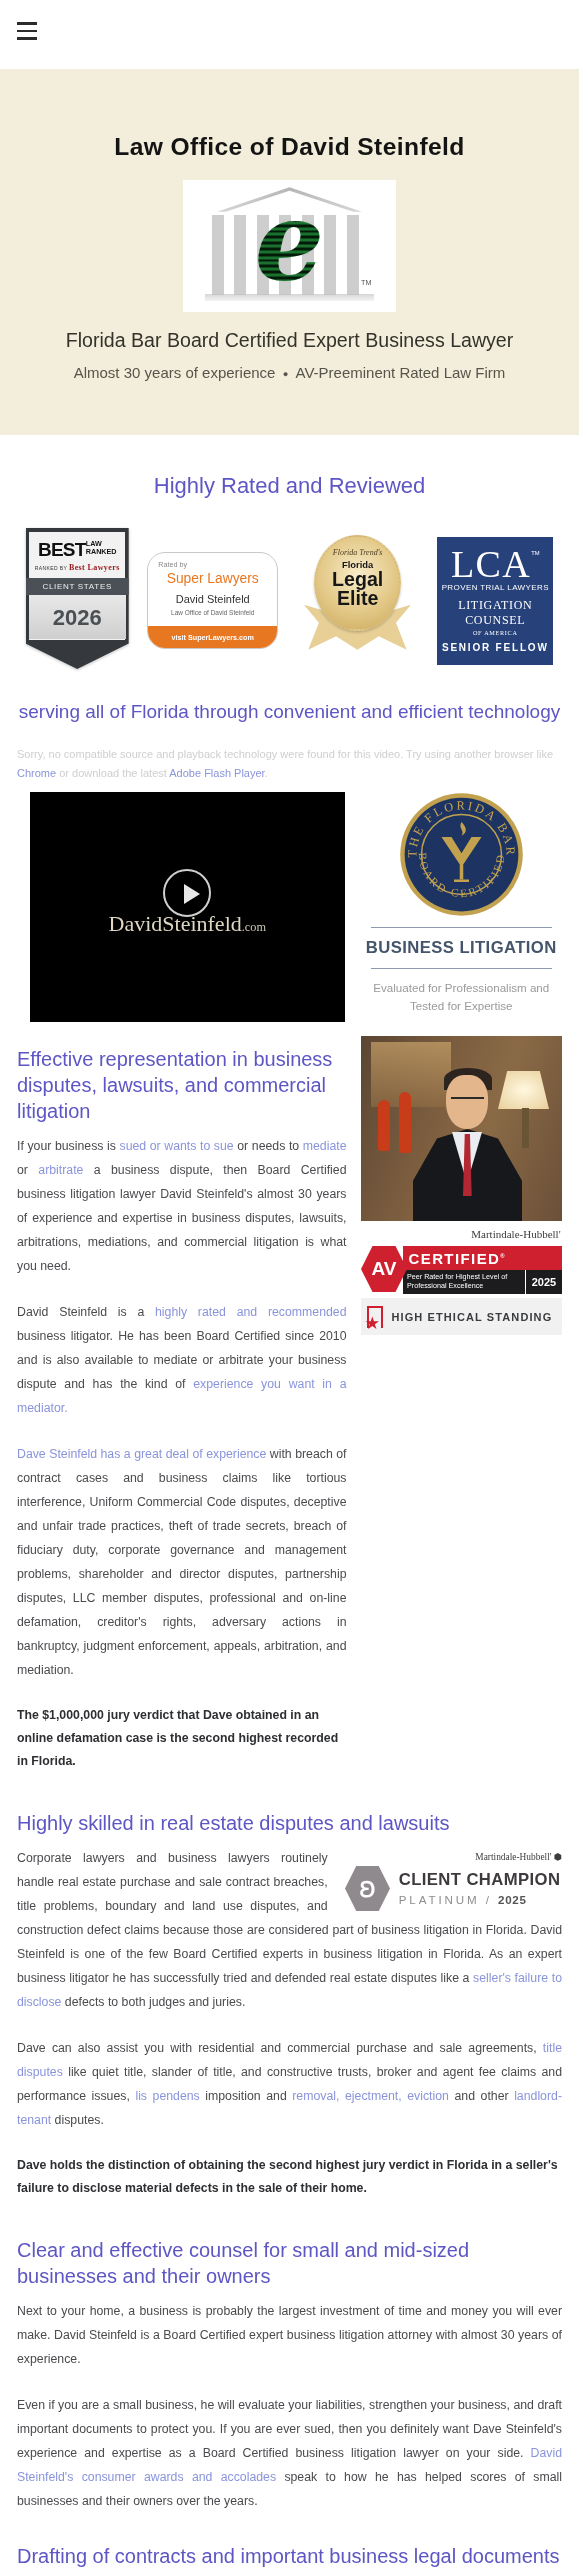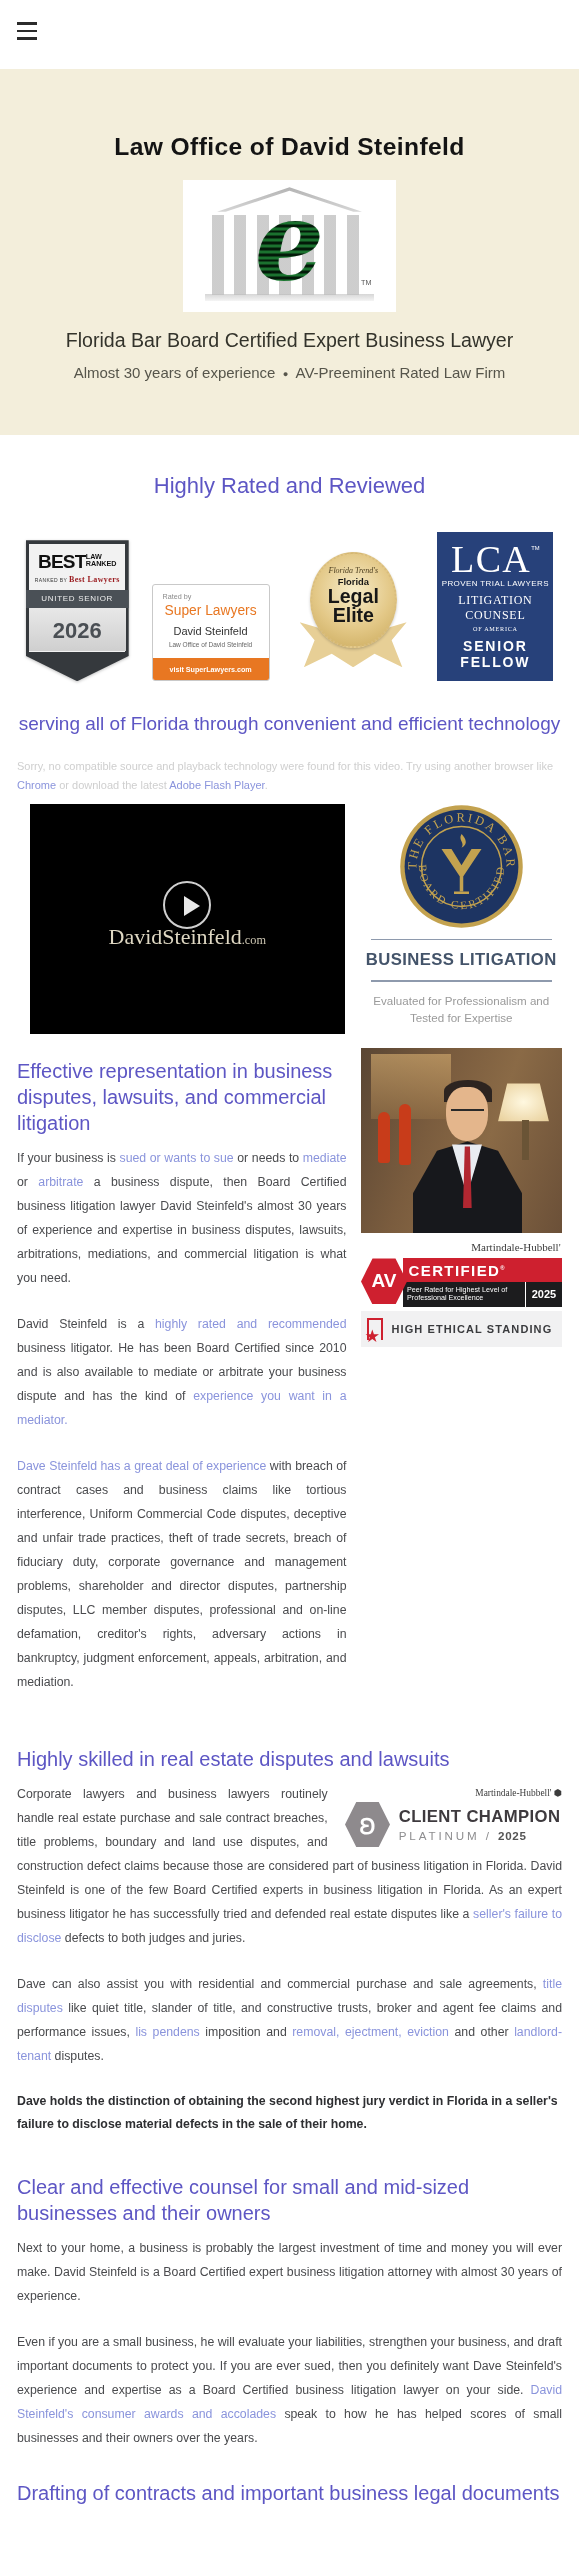--- a/index.html
+++ b/index.html
@@ -35,33 +35,33 @@
 
   
   .wrap { width:545px; margin:0 auto; }
   .h-purple-c { text-align:center; color:#5d56c4; font-weight:500; }
   h3.sec { color:#5d56c4; font-size:20px; font-weight:500; line-height:1.3; margin:30px 0 10px; }
   p.body { font-size:12.3px; line-height:24px; text-align:justify; margin-bottom:22px; }
   p.bold { font-size:12.3px; line-height:23px; font-weight:bold; color:#2e2f32; margin-bottom:7.2px; }
 
   
   .rated-h { font-size:22px; margin:38px 0 29px; }
-  .badges { display:flex; justify-content:space-between; align-items:flex-end; padding:0 8.7px; }
+  .badges { display:flex; justify-content:space-between; align-items:center; padding:0 8.7px; }
   
   .blf { width:103px; text-align:center; filter:drop-shadow(0 1.4px 1.4px rgba(0,0,0,.25)); }
   .blf .shape { background:#35393d; clip-path:polygon(0 0,100% 0,100% 82%,50% 100%,0 82%); padding:3.6px 3.6px 29px; }
   .blf .inner { background:#f2f2f2; padding:7.2px 2.9px 1.4px; }
   .blf .best { font-size:19px; font-weight:bold; color:#111; letter-spacing:-0.7px; display:inline; }
   .blf .lawfirms { display:inline-block; text-align:left; font-size:7.2px; font-weight:bold; color:#111; line-height:7.2px; vertical-align:2.2px; }
   .blf .ranked { font-size:5px; color:#333; margin-top:2.2px; letter-spacing:0.4px; }
   .blf .ranked b { color:#9b1c20; font-family:"Liberation Serif", serif; font-size:8px; font-weight:600; }
   .blf .us { background:#4a5056; color:#eee; font-size:8px; letter-spacing:0.7px; padding:4.3px 0; margin:5.8px -6.5px 0; }
   .blf .yr { background:linear-gradient(#e8e8e8,#cfcfcf); color:#4a4f54; font-weight:bold; font-size:22px; padding:10px 0 7.2px; margin:0 -3.6px; }
   
-  .sl { width:118px; border:0.7px solid #c9c9c9; border-radius:3px; overflow:hidden; background:#fff; text-align:center; margin-top:4.3px; }
+  .sl { width:131px; border:0.7px solid #c9c9c9; border-radius:18px; overflow:hidden; background:#fff; text-align:center; margin-top:4.3px; }
   .sl .rated { color:#8a8a8a; font-size:7.2px; text-align:left; padding:7.2px 0 1.4px 10px; }
   .sl .brand { color:#e87722; font-size:13.8px; font-weight:500; padding-bottom:7.2px; }
   .sl .name { color:#333; font-size:11px; font-weight:500; padding-bottom:4.3px; }
   .sl .firm { color:#666; font-size:6.5px; padding-bottom:10px; }
   .sl .visit { background:#e87722; color:#fff; font-size:7.2px; font-weight:bold; padding:6.5px 0; }
   
   .le { width:122px; text-align:center; position:relative; margin-top:1.4px; height:129px; }
   .le .ribbon { position:absolute; left:7.2px; top:70px; width:107px; height:45px; background:#e7cf96;
       clip-path:polygon(0 0,14% 40%,4% 100%,30% 70%,50% 100%,70% 70%,96% 100%,86% 40%,100% 0,50% 35%); }
   .le .medal { position:absolute; left:17.4px; top:0; width:87px; height:96px; border-radius:50%;
@@ -70,21 +70,21 @@
   .le .brand { font-family:"Liberation Serif", serif; font-style:italic; font-size:8px; color:#4a3c1e; padding-top:11.6px; }
   .le .l1 { font-size:9.4px; font-weight:bold; color:#171717; margin-top:1.4px; }
   .le .l2 { font-size:19.6px; font-weight:bold; color:#171717; line-height:19px; }
   
   .lca { width:116px; background:#27417a; color:#fff; text-align:center; padding:10px 4.3px 11.6px; margin-top:4.3px; }
   .lca .abbr { font-family:"Liberation Serif", serif; font-size:38px; line-height:35px; letter-spacing:1.4px; }
   .lca .tm { font-size:5.8px; vertical-align:22px; }
   .lca .l1 { font-size:8px; letter-spacing:0.4px; margin-top:1.4px; }
   .lca .l2 { font-family:"Liberation Serif", serif; font-size:12px; letter-spacing:0.7px; margin-top:5.8px; }
   .lca .l3 { font-family:"Liberation Serif", serif; font-size:6.2px; letter-spacing:0.7px; margin:1.4px 0 5.8px; }
-  .lca .l4 { font-size:14px; font-weight:bold; letter-spacing:1.8px; }
+  .lca .l4 { font-size:10px; font-weight:bold; letter-spacing:1.8px; }
 
   .serving { font-size:19px; margin:32px 0 22px; }
 
   .notice { width:545px; margin:0 auto; font-size:11px; line-height:19px; color:#cfcfcf; }
 
   
   .vidrow { display:flex; margin-top:8.7px; }
   .video { width:317px; height:230px; background:#000; margin-left:13px; position:relative; cursor:pointer; }
   .play { position:absolute; left:50%; top:44%; transform:translate(-50%,-50%); width:48px; height:48px;
       border:2.2px solid #cfcfcf; border-radius:50%; }
@@ -180,21 +180,21 @@
 <div class="wrap">
   <h3 class="h-purple-c rated-h">Highly Rated and Reviewed</h3>
 
   <div class="badges">
 
     <div class="blf">
       <div class="shape">
         <div class="inner">
           <span class="best">BEST</span><span class="lawfirms"><span>LAW</span><br><span>RANKED</span></span>
           <div class="ranked"><span>RANKED BY</span> <b>Best Lawyers</b></div>
-          <div class="us">UNITED SENIOR</div>
+          <div class="us">CLIENT STATES</div>
           <div class="yr">2026</div>
         </div>
       </div>
     </div>
 
     <div class="sl">
       <div class="rated">Rated by</div>
       <div class="brand">Super Lawyers</div>
       <div class="name">David Steinfeld</div>
       <div class="firm">Law Office of David Steinfeld</div>
@@ -256,20 +256,21 @@
     <div class="eval">Evaluated for Professionalism and Tested for Expertise</div>
   </div>
 </div>
 
 <div class="wrap twocol">
   <div class="leftcol">
     <h3 class="sec">Effective representation in business disputes, lawsuits, and commercial litigation</h3>
     <p class="body"><span>If your business is </span><a href="#" class="lnk">sued or wants to sue</a><span> or needs to </span><a href="#" class="lnk">mediate</a><span> or </span><a href="#" class="lnk">arbitrate</a><span> a business dispute, then Board Certified business litigation lawyer David Steinfeld's almost 30 years of experience and expertise in business disputes, lawsuits, arbitrations, mediations, and commercial litigation is what you need.</span></p>
     <p class="body"><span>David Steinfeld is a </span><a href="#" class="lnk">highly rated and recommended</a><span> business litigator. He has been Board Certified since 2010 and is also available to mediate or arbitrate your business dispute and has the kind of </span><a href="#" class="lnk">experience you want in a mediator.</a></p>
     <p class="body"><a href="#" class="lnk">Dave Steinfeld has a great deal of experience</a><span> with breach of contract cases and business claims like tortious interference, Uniform Commercial Code disputes, deceptive and unfair trade practices, theft of trade secrets, breach of fiduciary duty, corporate governance and management problems, shareholder and director disputes, partnership disputes, LLC member disputes, professional and on-line defamation, creditor's rights, adversary actions in bankruptcy, judgment enforcement, appeals, arbitration, and mediation.</span></p>
+    <p class="bold">The $1,000,000 jury verdict that Dave obtained in an online defamation case is the second highest recorded in Florida.</p>
   </div>
   <div class="rightcol">
     <div class="photo">
       <div class="art"></div>
         <div class="vase1"></div>
         <div class="vase2"></div>
       <div class="lamp"></div>
         <div class="lampbase"></div>
       <div class="suit"></div>
         <div class="shirt"></div>

